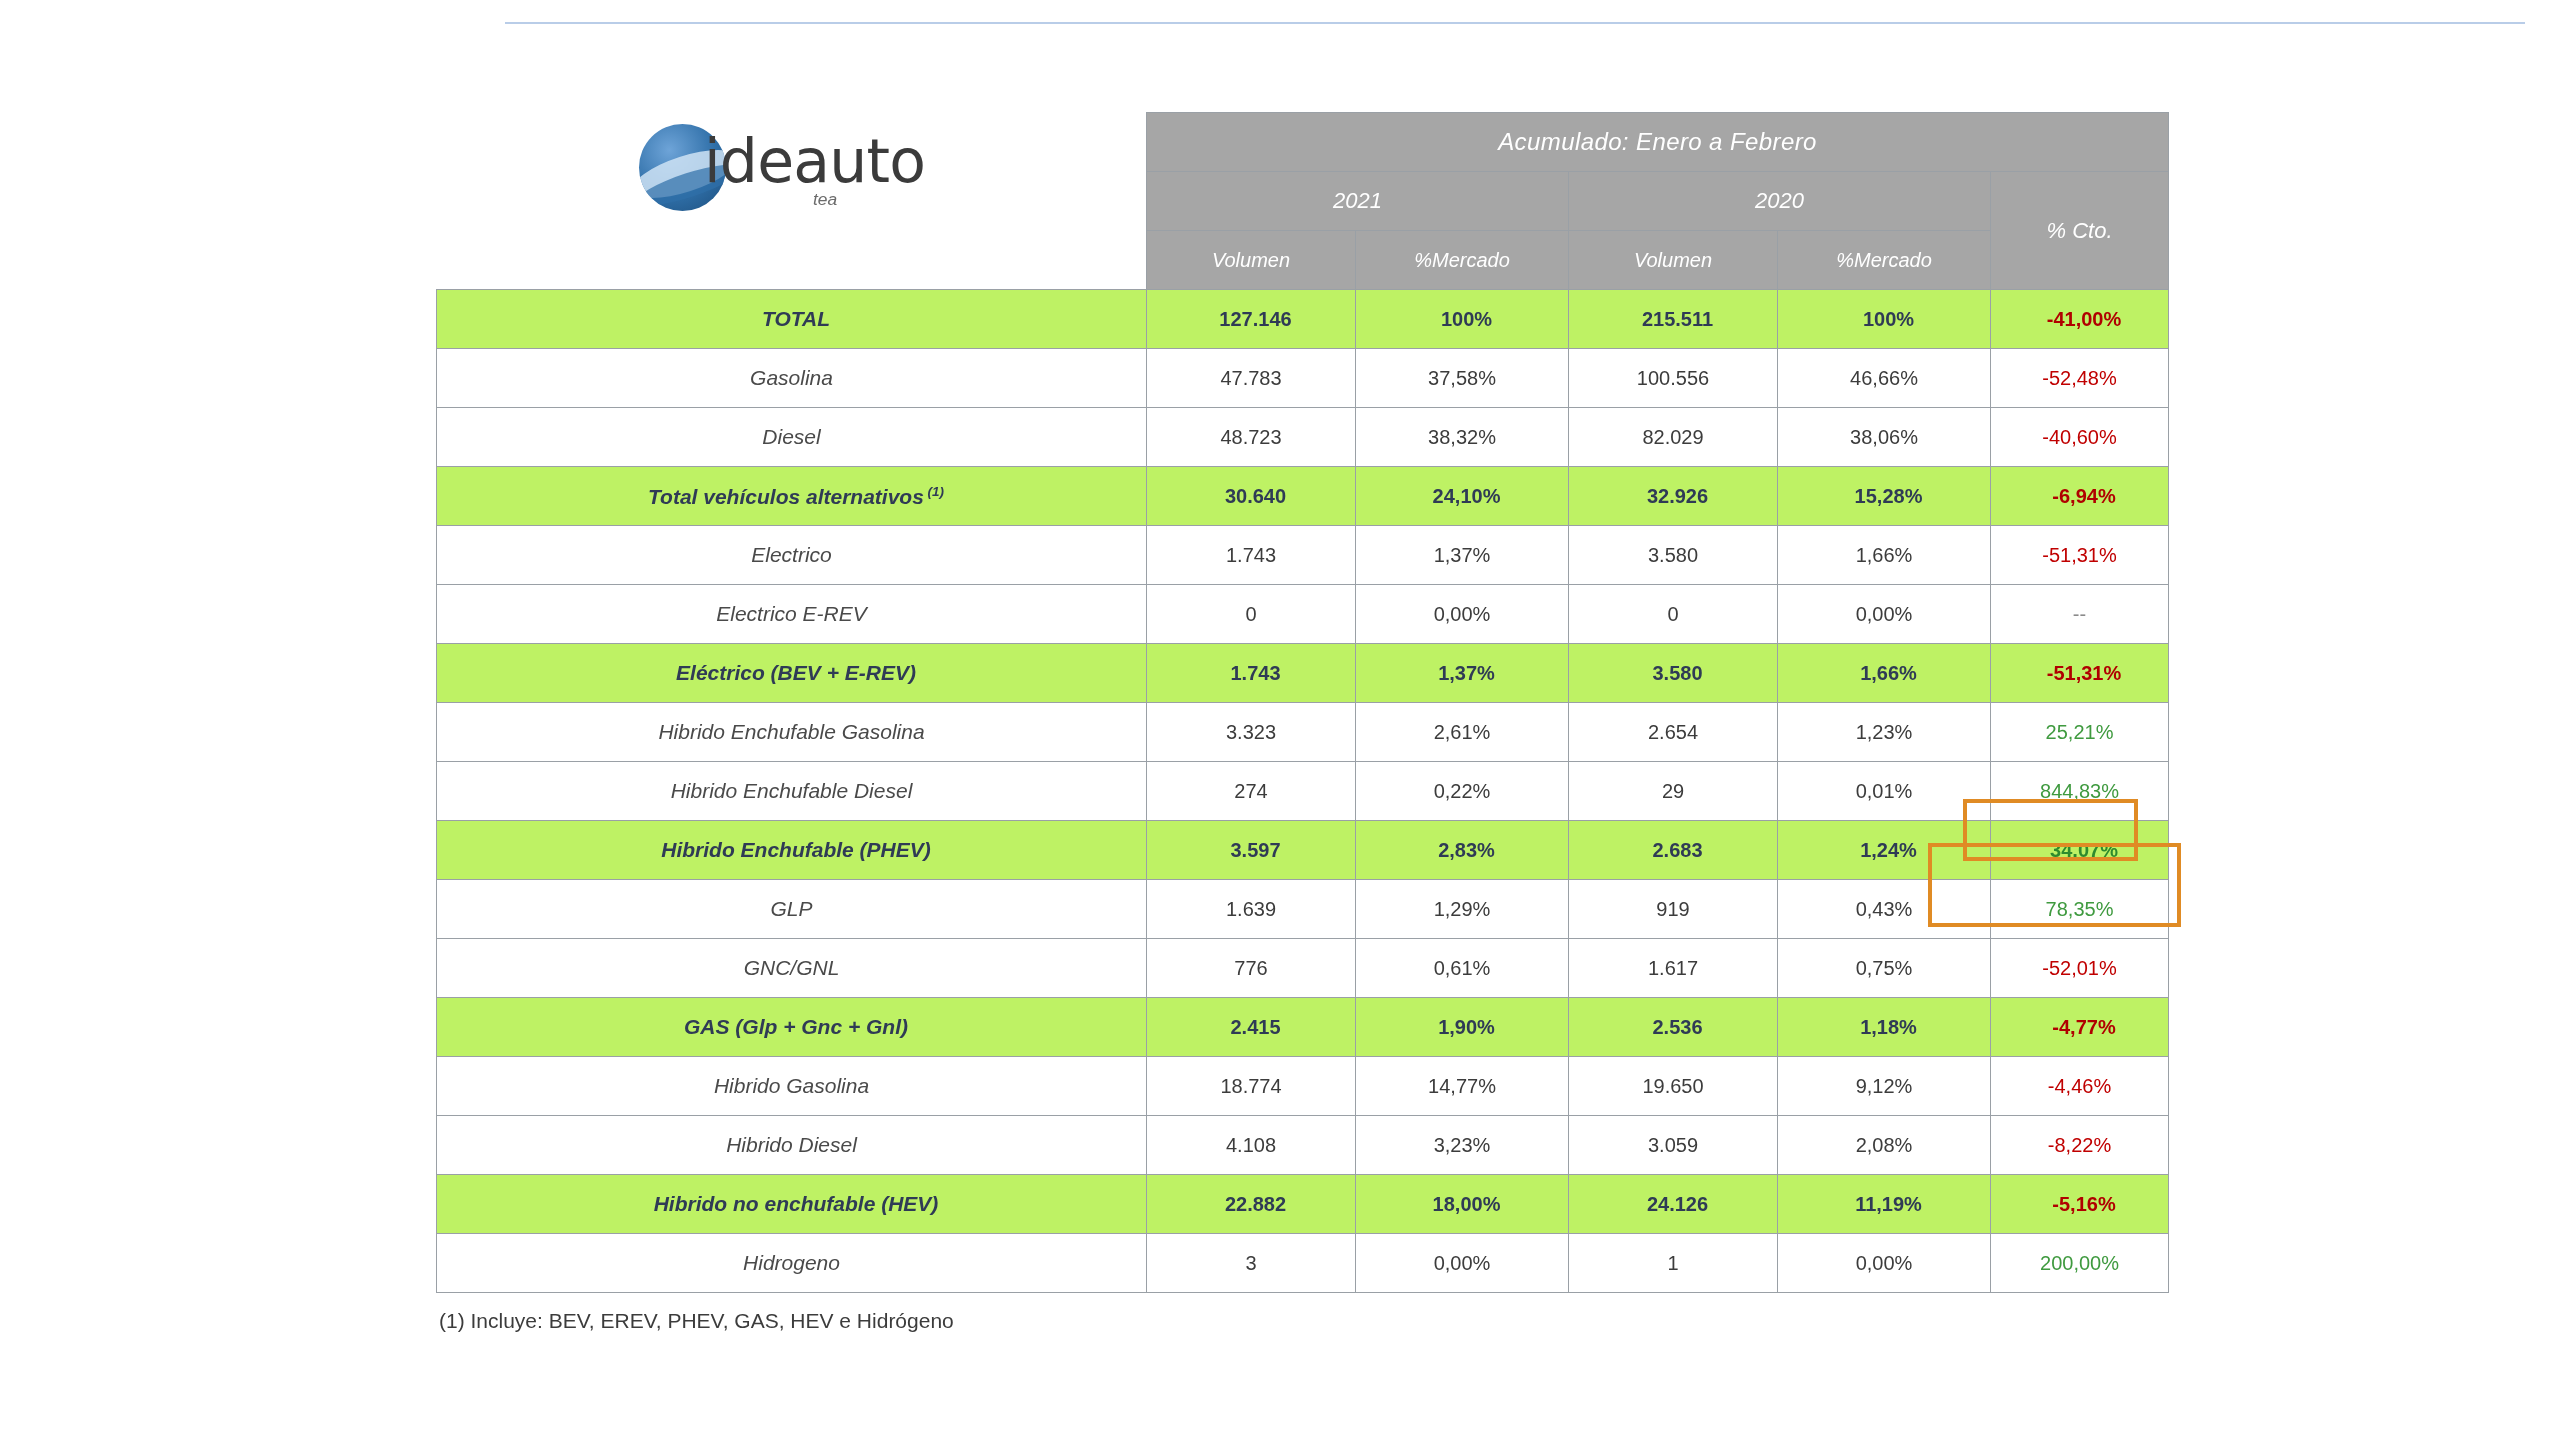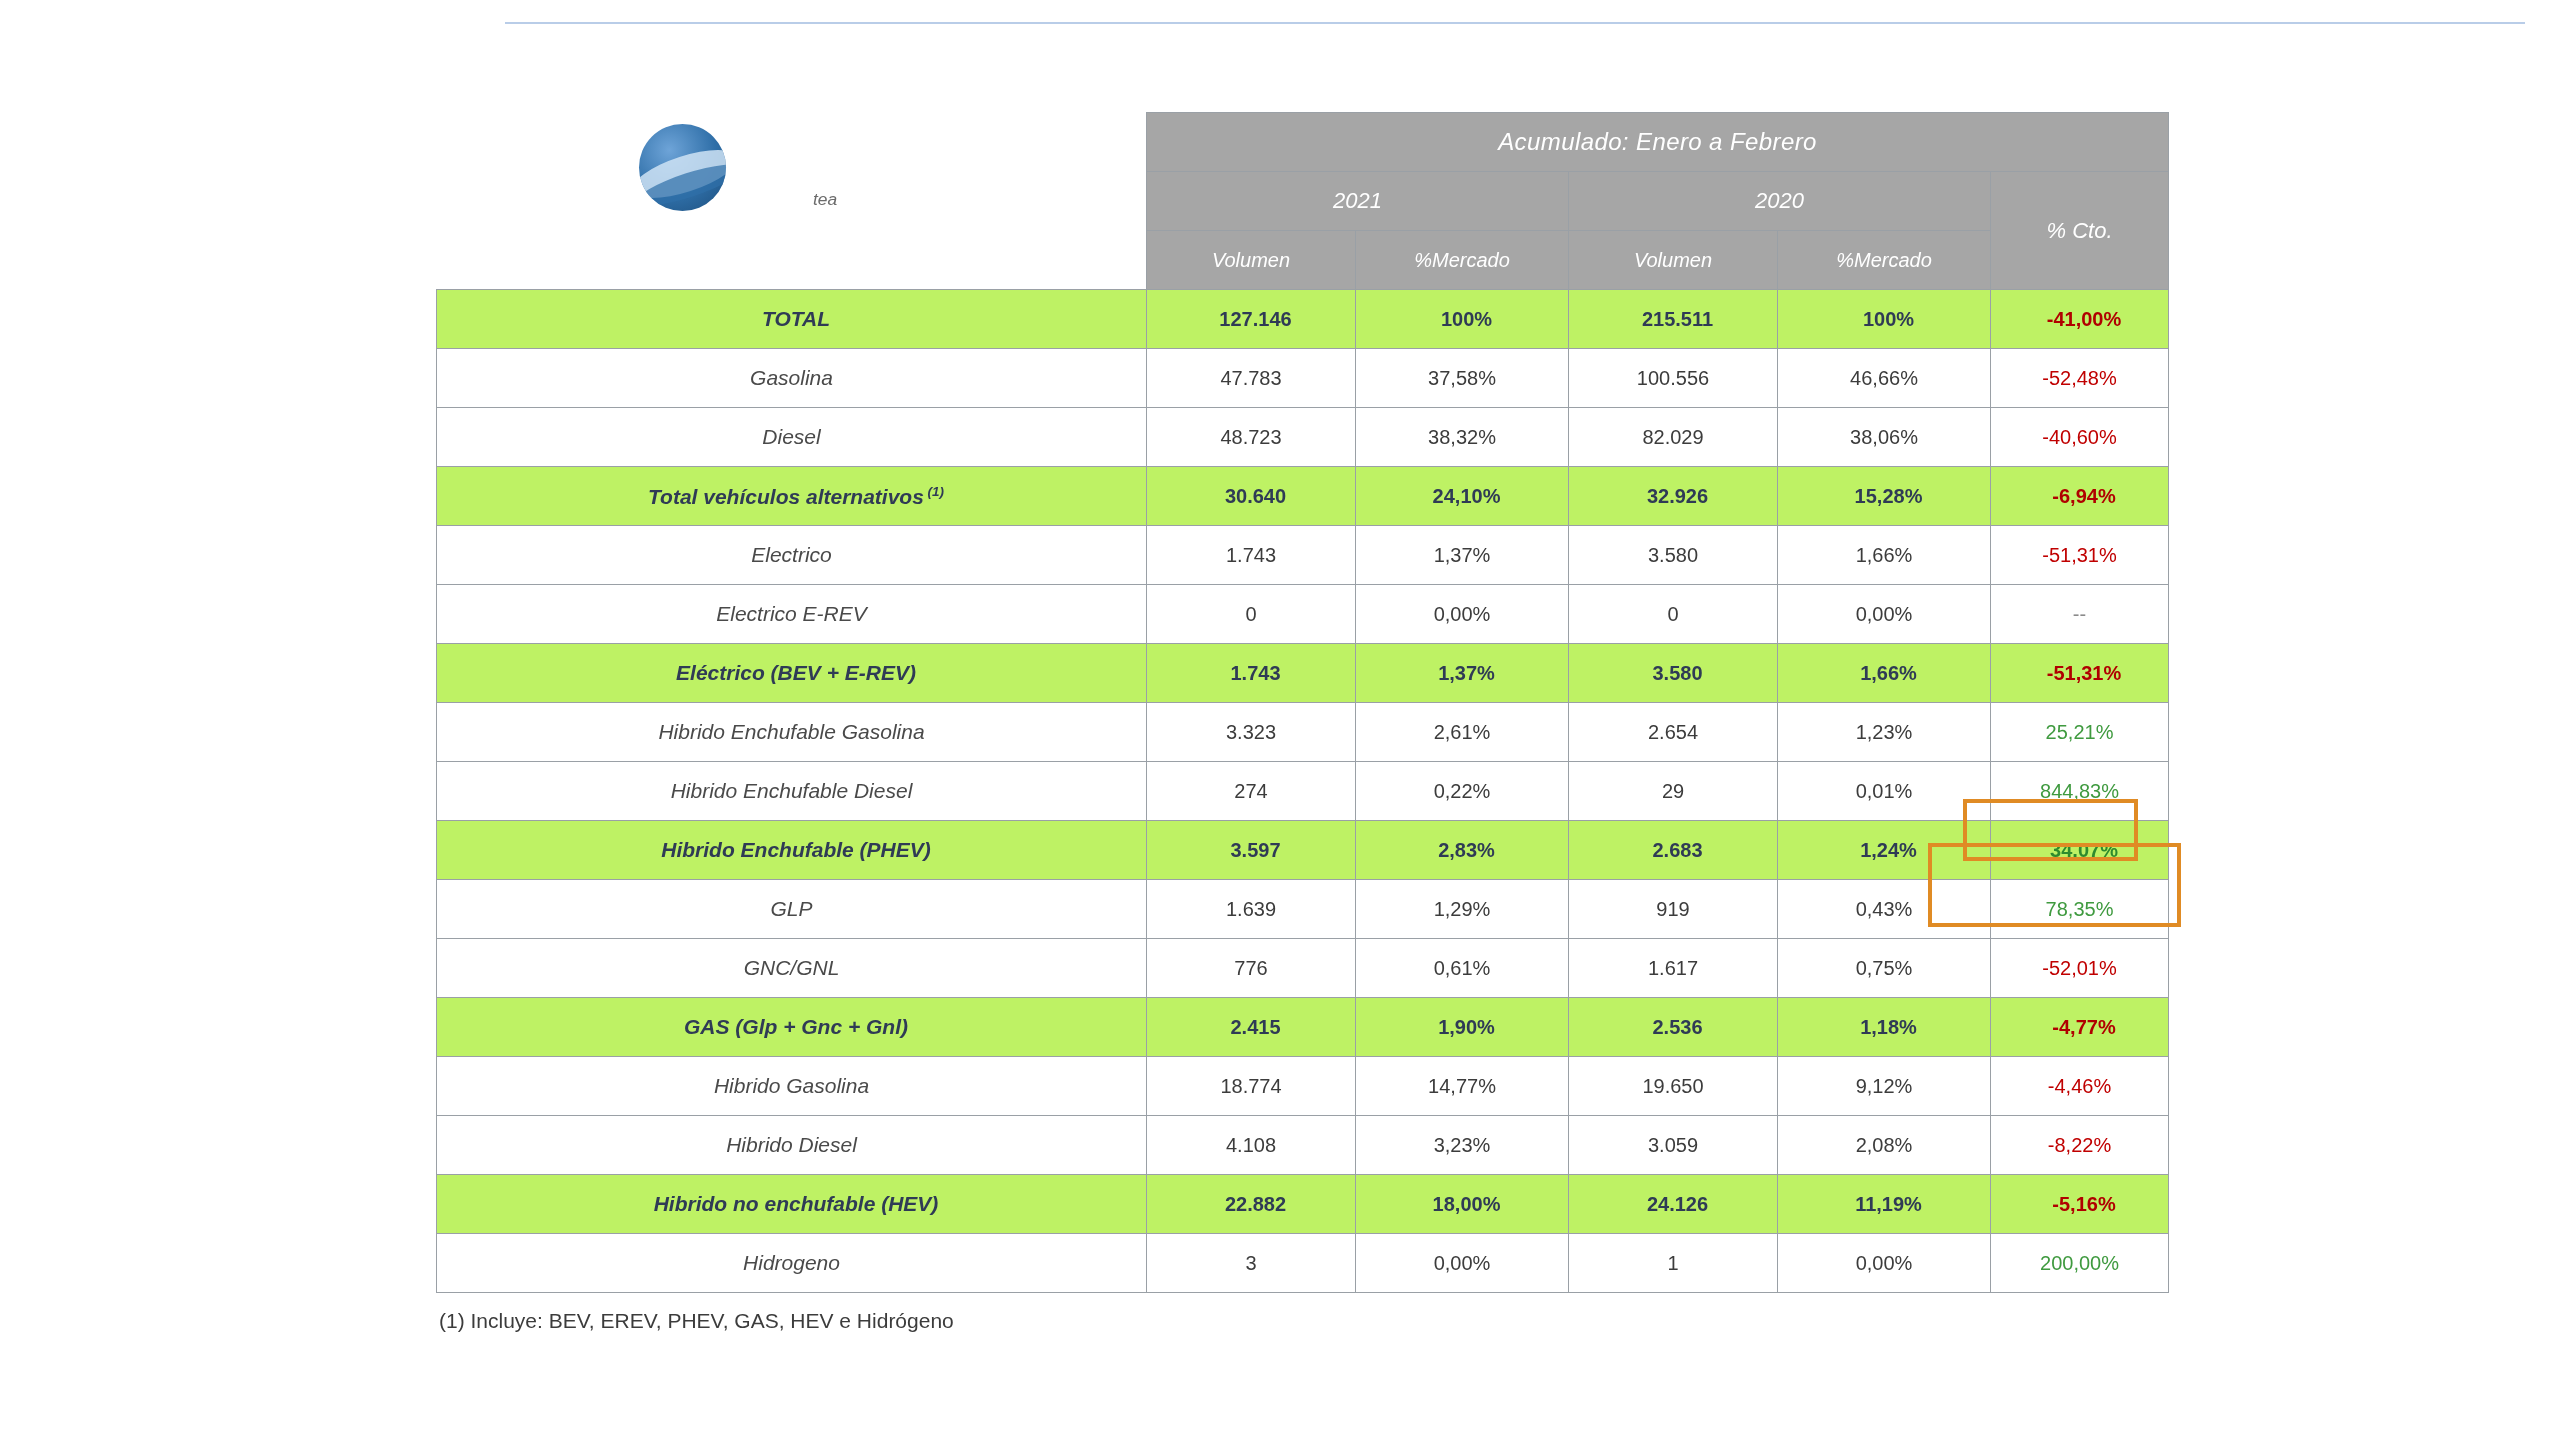--- a/index.html
+++ b/index.html
@@ -204,20 +204,21 @@
 
 <div class="top-rule"></div>
 
 <div class="sheet">
 
   <div class="logo-wrap">
     <div class="logo-mark">
       <div class="swoosh"></div>
       <div class="swoosh2"></div>
     </div>
+    <div class="logo-text">ideauto</div>
   </div>
   <div class="logo-sub">tea</div>
 
   <table class="data">
     <colgroup>
       <col class="col-label">
         <col class="col-num">
         <col class="col-pct">
         <col class="col-num">
         <col class="col-pct">

